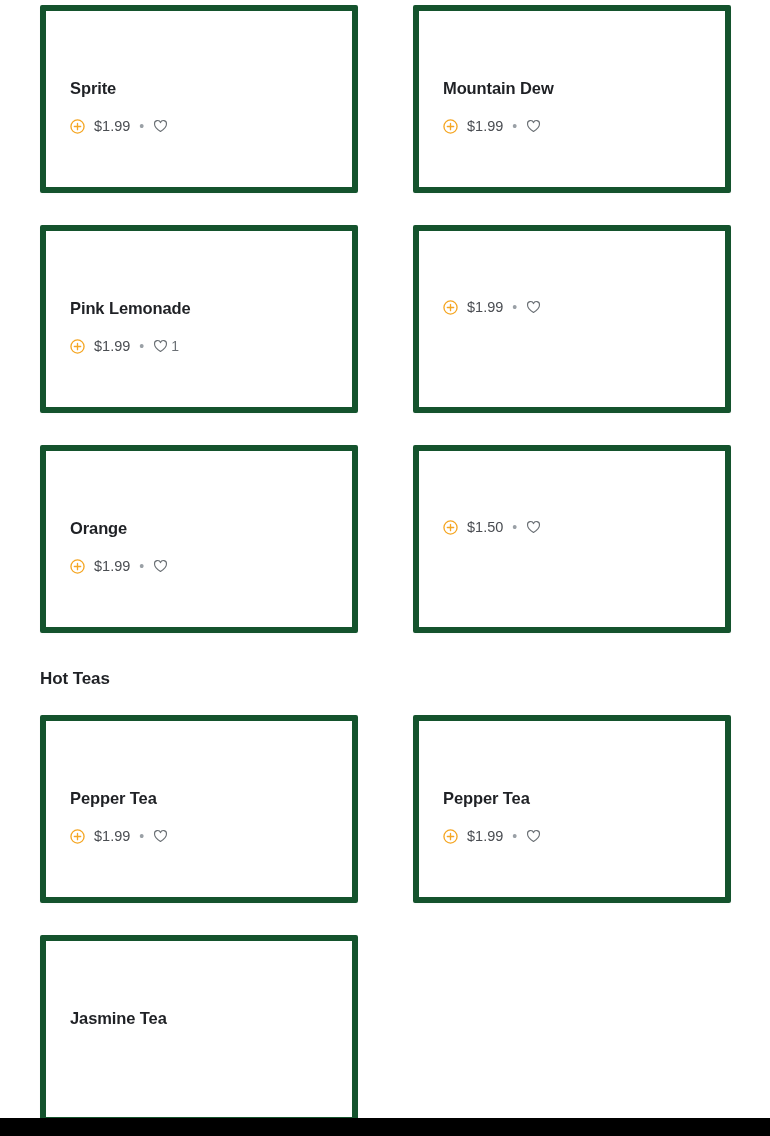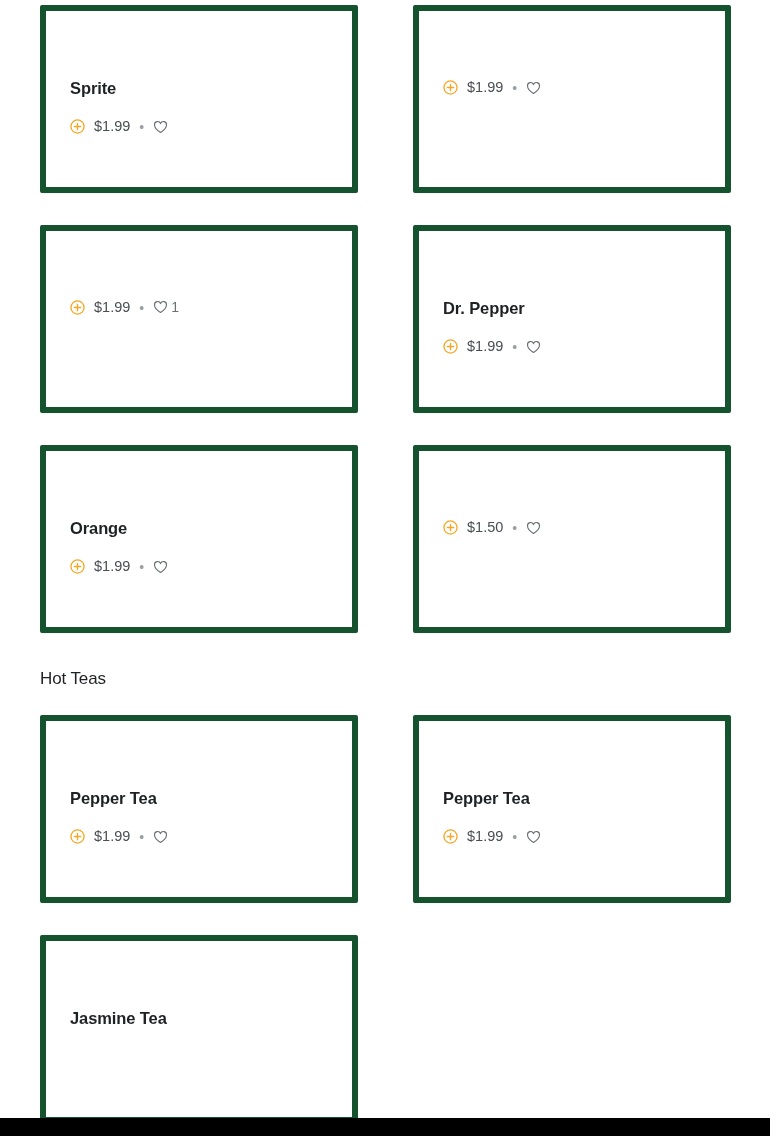--- a/index.html
+++ b/index.html
@@ -44,21 +44,21 @@
   .card-title {
     font-size: 16.5px;
     font-weight: bold;
     color: #1f2125;
     letter-spacing: -0.1px;
     margin: 0 0 20px 0;
     white-space: nowrap;
   }
   .meta-row {
     display: flex;
-    align-items: flex-end;
+    align-items: center;
     gap: 0;
   }
   .plus-icon {
     width: 15px;
     height: 15px;
     flex: 0 0 auto;
     display: inline-block;
     margin-right: 9px;
   }
   .price {
@@ -79,21 +79,21 @@
     color: #6b7075;
     font-size: 14px;
   }
   .heart-icon {
     width: 15px;
     height: 14px;
     display: inline-block;
   }
   .section-title {
     font-size: 17px;
-    font-weight: normal;
+    font-weight: bold;
     color: #1f2125;
     letter-spacing: -0.1px;
     margin: 0;
     padding: 0;
   }
   .spacer-section {
     height: 36px;
   }
   .spacer-after-title {
     height: 26px;
@@ -135,43 +135,45 @@
                 </svg>
             </span>
             <span></span>
           </span>
         </div>
       </div>
     </div>
 
     <div class="card">
       <div class="card-body">
-        <div class="meta-row">
-          <span class="plus-icon">
-            <svg viewBox="0 0 16 16" width="15" height="15">
-                <circle cx="8" cy="8" r="7" fill="none" stroke="#f5a623" stroke-width="1.4"></circle>
-                <path d="M8 4.6v6.8M4.6 8h6.8" stroke="#f5a623" stroke-width="1.4" stroke-linecap="round"></path>
-              </svg>
-          </span>
-          <span class="price">$1.99</span>
-          <span class="dot">•</span>
-          <span class="fav">
-            <span class="heart-icon">
-              <svg viewBox="0 0 16 15" width="15" height="14">
-                  <path d="M8 13.3S1.6 9.4 1.6 5.3A3.3 3.3 0 0 1 8 3.9a3.3 3.3 0 0 1 6.4 1.4c0 4.1-6.4 8-6.4 8z" fill="none" stroke="#6b7075" stroke-width="1.2" stroke-linejoin="round"></path>
-                </svg>
-            </span>
-            <span></span>
-          </span>
-        </div>
-      </div>
-    </div>
-
-    <div class="card">
-      <div class="card-body">
+        <div class="card-title">Mountain Dew</div>
+        <div class="meta-row">
+          <span class="plus-icon">
+            <svg viewBox="0 0 16 16" width="15" height="15">
+                <circle cx="8" cy="8" r="7" fill="none" stroke="#f5a623" stroke-width="1.4"></circle>
+                <path d="M8 4.6v6.8M4.6 8h6.8" stroke="#f5a623" stroke-width="1.4" stroke-linecap="round"></path>
+              </svg>
+          </span>
+          <span class="price">$1.99</span>
+          <span class="dot">•</span>
+          <span class="fav">
+            <span class="heart-icon">
+              <svg viewBox="0 0 16 15" width="15" height="14">
+                  <path d="M8 13.3S1.6 9.4 1.6 5.3A3.3 3.3 0 0 1 8 3.9a3.3 3.3 0 0 1 6.4 1.4c0 4.1-6.4 8-6.4 8z" fill="none" stroke="#6b7075" stroke-width="1.2" stroke-linejoin="round"></path>
+                </svg>
+            </span>
+            <span></span>
+          </span>
+        </div>
+      </div>
+    </div>
+
+    <div class="card">
+      <div class="card-body">
+        <div class="card-title">Pink Lemonade</div>
         <div class="meta-row">
           <span class="plus-icon">
             <svg viewBox="0 0 16 16" width="15" height="15">
                 <circle cx="8" cy="8" r="7" fill="none" stroke="#f5a623" stroke-width="1.4"></circle>
                 <path d="M8 4.6v6.8M4.6 8h6.8" stroke="#f5a623" stroke-width="1.4" stroke-linecap="round"></path>
               </svg>
           </span>
           <span class="price">$1.99</span>
           <span class="dot">•</span>
           <span class="fav">
@@ -181,21 +183,20 @@
                 </svg>
             </span>
             <span>1</span>
           </span>
         </div>
       </div>
     </div>
 
     <div class="card">
       <div class="card-body">
-        <div class="card-title">Dr. Pepper</div>
         <div class="meta-row">
           <span class="plus-icon">
             <svg viewBox="0 0 16 16" width="15" height="15">
                 <circle cx="8" cy="8" r="7" fill="none" stroke="#f5a623" stroke-width="1.4"></circle>
                 <path d="M8 4.6v6.8M4.6 8h6.8" stroke="#f5a623" stroke-width="1.4" stroke-linecap="round"></path>
               </svg>
           </span>
           <span class="price">$1.99</span>
           <span class="dot">•</span>
           <span class="fav">

